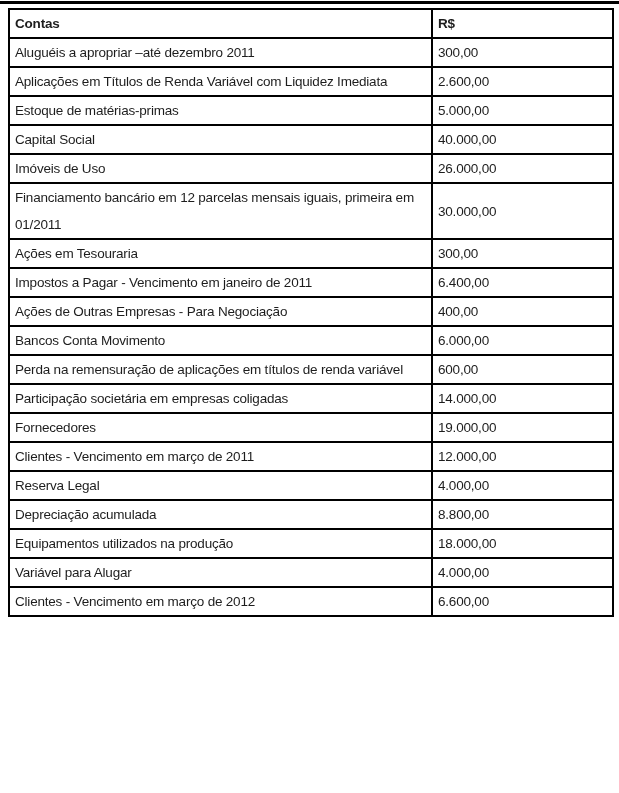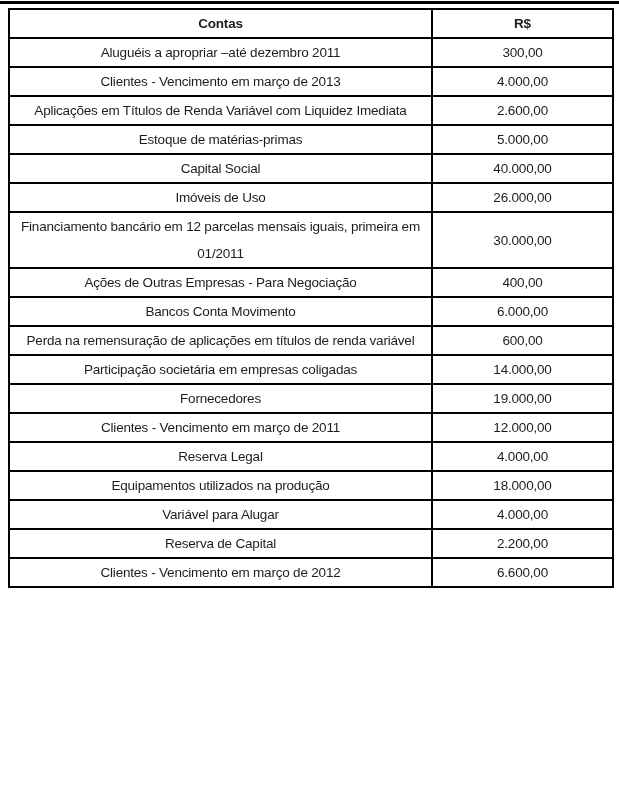--- a/index.html
+++ b/index.html
@@ -36,21 +36,21 @@
   table.contas col.c-conta{width:423px;}
   table.contas col.c-valor{width:181px;}
   table.contas th,
   table.contas td{
     border:2px solid var(--border);
     height:27px;
     line-height:27px;
     padding:0 5px;
     font-size:13.5px;
     letter-spacing:-0.2px;
-    text-align:center;
+    text-align:left;
     vertical-align:middle;
     overflow:hidden;
     word-wrap:break-word;
   }
   table.contas th{
     font-weight:bold;
   }
 </style>
 </head>
 <body>
@@ -69,24 +69,20 @@
         <th>R$</th>
       </tr>
     </thead>
     <tbody id="rows-body">
     <tr>
       <td>Aluguéis a apropriar –até dezembro 2011</td>
       <td>300,00</td>
     </tr>
 
 
-    <tr>
-      <td>Clientes - Vencimento em março de 2013</td>
-      <td>4.000,00</td>
-    </tr>
 
     <tr>
       <td>Aplicações em Títulos de Renda Variável com Liquidez Imediata</td>
       <td>2.600,00</td>
     </tr>
 
 
     <tr>
       <td>Estoque de matérias-primas</td>
       <td>5.000,00</td>
@@ -100,21 +96,29 @@
     <tr>
       <td>Imóveis de Uso</td>
       <td>26.000,00</td>
     </tr>
 
     <tr>
       <td>Financiamento bancário em 12 parcelas mensais iguais, primeira em 01/2011</td>
       <td>30.000,00</td>
     </tr>
 
+    <tr>
+      <td>Ações em Tesouraria</td>
+      <td>300,00</td>
+    </tr>
 
+    <tr>
+      <td>Impostos a Pagar - Vencimento em janeiro de 2011</td>
+      <td>6.400,00</td>
+    </tr>
 
     <tr>
       <td>Ações de Outras Empresas - Para Negociação</td>
       <td>400,00</td>
     </tr>
 
     <tr>
       <td>Bancos Conta Movimento</td>
       <td>6.000,00</td>
     </tr>
@@ -139,35 +143,35 @@
       <td>Clientes - Vencimento em março de 2011</td>
       <td>12.000,00</td>
     </tr>
 
     <tr>
       <td>Reserva Legal</td>
       <td>4.000,00</td>
     </tr>
 
 
+    <tr>
+      <td>Depreciação acumulada</td>
+      <td>8.800,00</td>
+    </tr>
 
     <tr>
       <td>Equipamentos utilizados na produção</td>
       <td>18.000,00</td>
     </tr>
 
     <tr>
       <td>Variável para Alugar</td>
       <td>4.000,00</td>
     </tr>
 
-    <tr>
-      <td>Reserva de Capital</td>
-      <td>2.200,00</td>
-    </tr>
 
     <tr>
       <td>Clientes - Vencimento em março de 2012</td>
       <td>6.600,00</td>
     </tr>
   </tbody>
   </table>
 
 </div>
 

